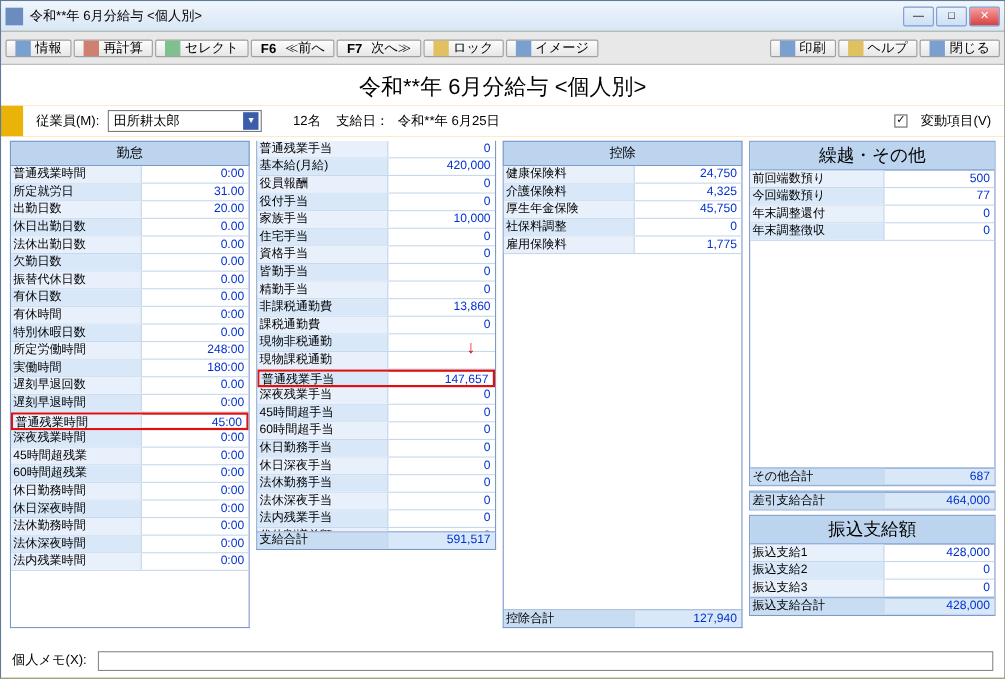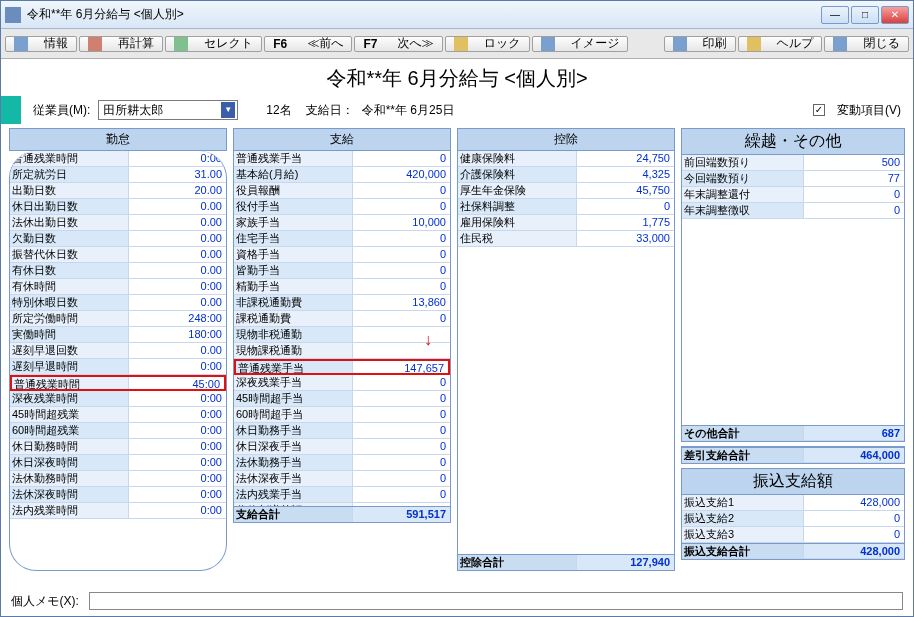--- a/index.html
+++ b/index.html
@@ -1,25 +1,25 @@
 <!DOCTYPE html>
 <html><head>
 <meta charset="utf-8">
 <style>
 * { box-sizing: border-box; margin: 0; padding: 0; }
 body { font-family: "MS PGothic", sans-serif; font-size: 12px; background: #d4e4f7; width: 914px; height: 617px; overflow: hidden; }
-.window { width: 914px; height: 617px; border: 1px solid #5a7aa8; background: #14b8a6; display: flex; flex-direction: column; }
+.window { width: 914px; height: 617px; border: 1px solid #5a7aa8; background: #eab308; display: flex; flex-direction: column; }
 .titlebar { height: 28px; background: linear-gradient(#f0f6fc, #d8e6f5); display: flex; align-items: center; padding: 0 4px; border-bottom: 1px solid #a0b8d8; }
 .titlebar-icon { width: 16px; height: 16px; background: #6a8cbe; margin-right: 6px; }
 .titlebar-text { flex: 1; font-size: 12px; }
 .win-btns { display: flex; gap: 2px; }
 .win-btn { width: 28px; height: 18px; border: 1px solid #7a9acc; background: linear-gradient(#eaf2fb,#cce0f5); border-radius: 2px; text-align: center; font-size: 10px; line-height: 16px; cursor: pointer; }
 .win-btn.close { background: linear-gradient(#f5a0a0,#d84040); color: #fff; }
 .toolbar { height: 30px; background: #e8e8e8; border-bottom: 1px solid #b0b0b0; display: flex; align-items: center; padding: 2px 4px; gap: 2px; }
-.tbtn { height: 16px; padding: 0 8px; border: 1px solid #a0a0a0; background: linear-gradient(#fdfdfd,#e6e6e6); border-radius: 2px; display: flex; align-items: center; gap: 16px; font-size: 12px; cursor: pointer; }
+.tbtn { height: 16px; padding: 0 8px; border: 1px solid #a0a0a0; background: linear-gradient(#fdfdfd,#e6e6e6); border-radius: 2px; display: flex; align-items: center; gap: 4px; font-size: 12px; cursor: pointer; }
 .tbtn .ico { width: 14px; height: 14px; background: #7aa0d0; }
 .tbtn .ico.red { background: #d08070; }
 .tbtn .ico.green { background: #80c090; }
 .tbtn .ico.yel { background: #e0c060; }
 .tbtn .key { font-weight: bold; margin-right: 4px; }
 .tspace { flex: 1; }
 .page-title { text-align: center; font-size: 20px; padding: 6px 0 4px; background: #fff; }
 .info-row { display: flex; align-items: center; padding: 4px 12px; background: #fff; gap: 8px; margin-left: 20px; }
 .info-row .lbl { font-size: 12px; }
 .combo { height: 20px; border: 1px solid #7a7a7a; background: #fff; padding: 0 18px 0 4px; min-width: 140px; position: relative; font-size: 12px; line-height: 18px; }
@@ -27,32 +27,32 @@
 .cnt { margin-left: 20px; margin-right: 6px; text-align: right; display: inline-block; }
 .chk { width: 12px; height: 12px; border: 1px solid #666; background: #fff; display: inline-block; text-align: center; line-height: 10px; font-size: 10px; margin-right: 4px; }
 .main { flex: 1; display: flex; gap: 6px; padding: 4px 8px; background: #fff; overflow: hidden; }
 .col { display: flex; flex-direction: column; }
 .col1 { width: 218px; }
 .col2 { width: 218px; }
 .col3 { width: 218px; }
 .col4 { flex: 1; }
 .section-head { background: #bcd4ee; border: 1px solid #7a9acc; text-align: center; font-size: 12px; padding: 2px 0; }
 .grid { border: 1px solid #7a9acc; border-top: none; background: #fff; }
-.grid.h140 { height: 420px; overflow: hidden; border-radius: 27px; }
+.grid.h140 { height: 420px; overflow: hidden; }
 .row { display: flex; border-bottom: 1px solid #c8d8ec; height: 16px; line-height: 15px; font-size: 11px; }
 .row .l { width: 55%; padding-left: 2px; background: #e8f0fb; border-right: 1px solid #c8d8ec; white-space: nowrap; overflow: hidden; }
 .row.alt .l { background: #d8e8f8; }
 .row .v { flex: 1; text-align: right; padding-right: 4px; color: #0030d0; white-space: nowrap; }
-.row.total { background: #d8e8f8; border-top: 1px solid #7a9acc; font-weight: bold; }
+.row.total { background: #d8e8f8; border-top: 1px solid #7a9acc; }
 .row.total .l { background: #c8dcf2; }
 .hl-red { border: 2px solid #e01010 !important; position: relative; z-index: 5; }
 .arrow-red { color: #e01010; font-size: 18px; position: absolute; }
 .box4 { border: 1px solid #7a9acc; margin-bottom: 4px; }
 .box4-head { background: #bcd4ee; text-align: center; font-size: 16px; padding: 2px 0; border-bottom: 1px solid #7a9acc; }
-.memo-row { padding: 2px 10px 6px; background: #fff; display:flex; align-items:center; gap:10px;}
+.memo-row { padding: 2px 10px 6px; background: #fff; display:flex; gap:10px;}
 .memo-input { flex:1; height: 18px; border: 1px solid #888; background: #fff; }
 .hl-group { position: relative; }
 </style>
 </head>
 <body>
 
 <div class="window">
   <div class="titlebar">
     <div class="titlebar-icon"></div>
     <div class="titlebar-text">令和**年 6月分給与 &lt;個人別&gt;</div>
@@ -214,21 +214,20 @@
             <div class="v">0:00</div>
           </div>
           <div class="row">
             <div class="l">法内残業時間</div>
             <div class="v">0:00</div>
           </div>
         </div>
     </div>
 
     <div class="col col2">
-      <div class="section-head">支給</div>
       <div class="grid hl-group" id="pay-grid" style="height: 356px; overflow: hidden; position: relative;">
           <div class="row">
             <div class="l">普通残業手当</div>
             <div class="v">0</div>
           </div>
           <div class="row alt">
             <div class="l">基本給(月給)</div>
             <div class="v">420,000</div>
           </div>
           <div class="row">
@@ -350,24 +349,20 @@
             <div class="l">厚生年金保険</div>
             <div class="v">45,750</div>
           </div>
           <div class="row alt">
             <div class="l">社保料調整</div>
             <div class="v">0</div>
           </div>
           <div class="row">
             <div class="l">雇用保険料</div>
             <div class="v">1,775</div>
-          </div>
-          <div class="row">
-            <div class="l">住民税</div>
-            <div class="v">33,000</div>
           </div>
         </div>
       <div class="row total" style="border:1px solid #7a9acc; border-top:none;">
         <div class="l">控除合計</div>
         <div class="v">127,940</div>
       </div>
     </div>
 
     <div class="col col4">
       <div class="box4">

